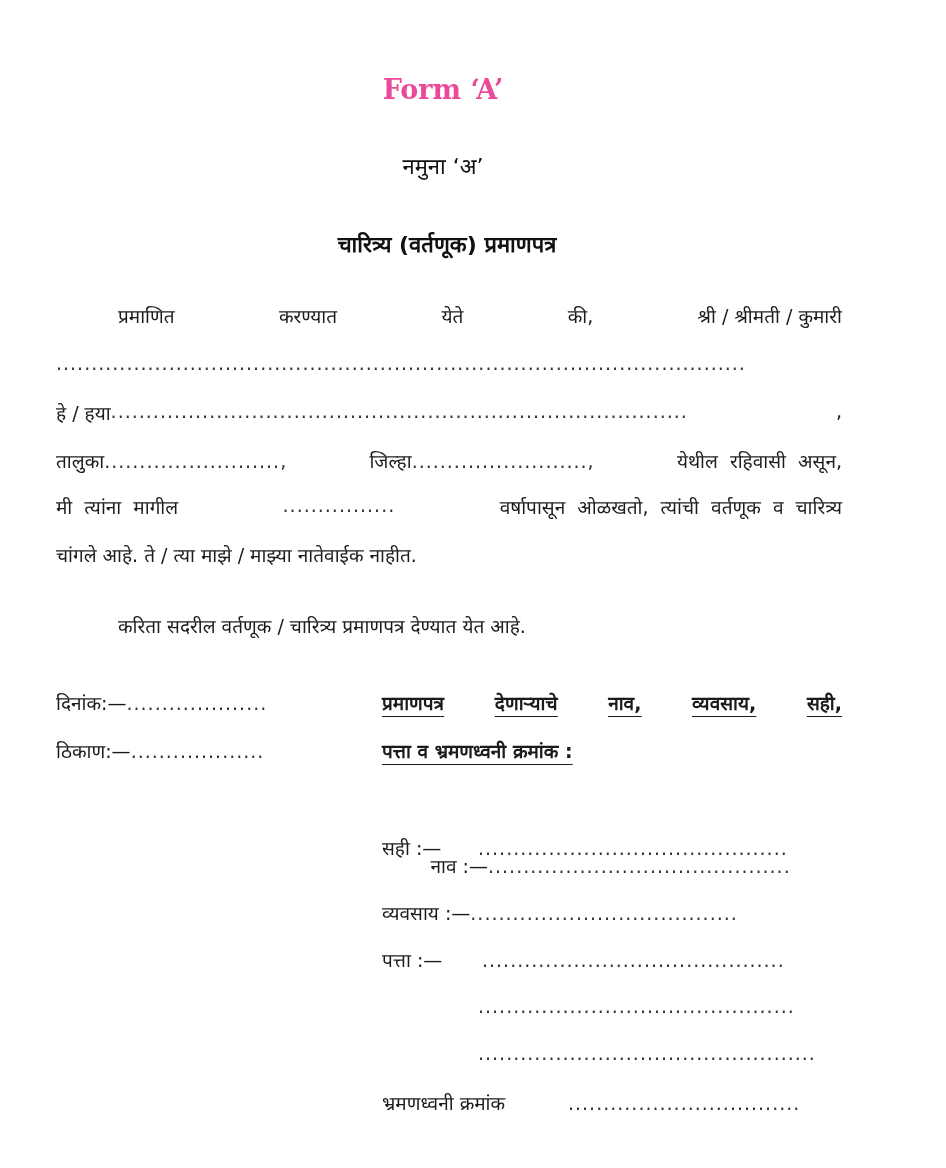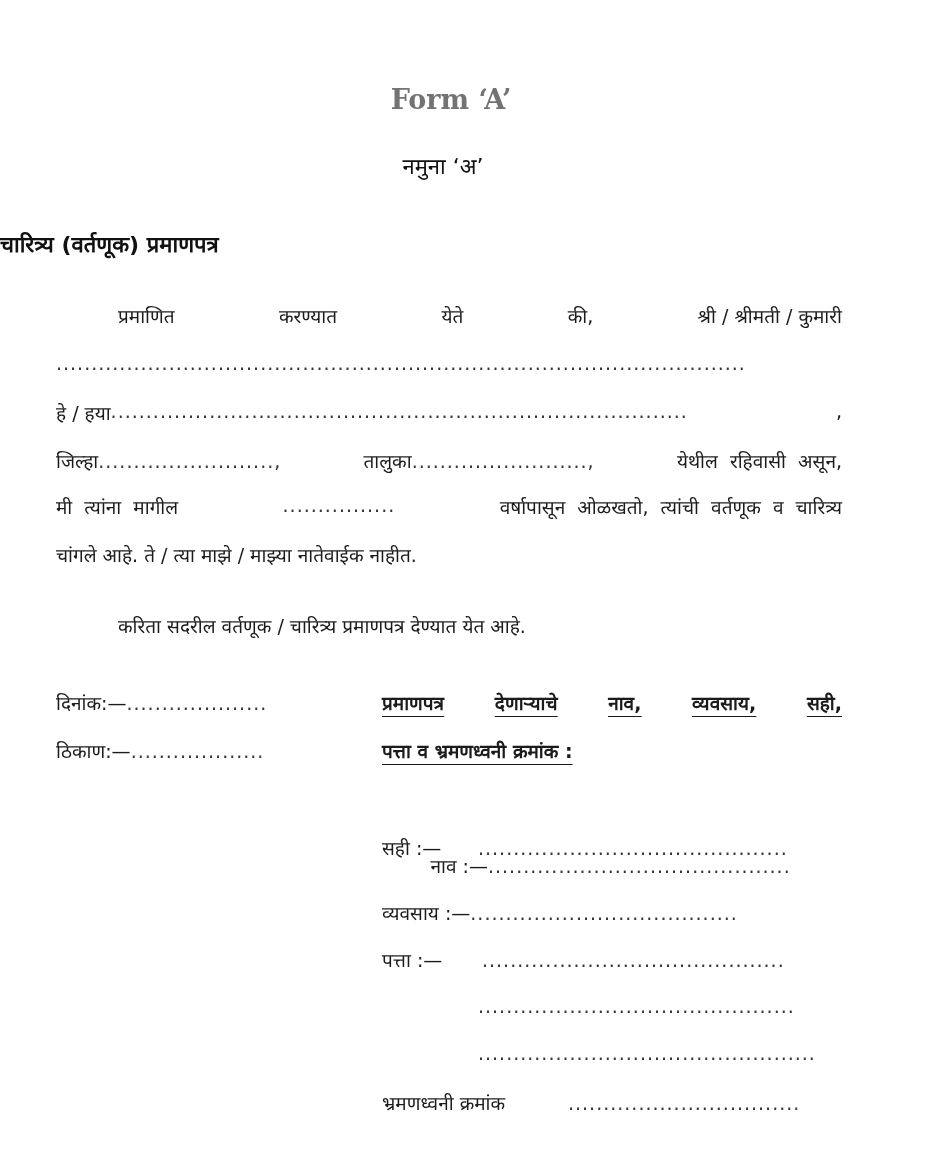--- a/index.html
+++ b/index.html
@@ -1,21 +1,21 @@
 <!DOCTYPE html>
 <html><head>
   <meta charset="utf-8">
   <style>
     * { margin: 0; padding: 0; box-sizing: border-box; }
     html, body { width: 946px; height: 1168px; background: #ffffff; overflow: hidden; }
     body { position: relative; color: #111; font-family: "DejaVu Sans", sans-serif; }
     .abs { position: absolute; white-space: nowrap; }
-    .title-en { font-family: "DejaVu Serif", serif; font-size: 27px; font-weight: bold; left: 0; width: 886px; text-align: center; top: 84px; color: #737373; margin-left: 8px; }
+    .title-en { font-family: "DejaVu Serif", serif; font-size: 27px; font-weight: bold; left: 0; width: 886px; text-align: center; top: 74px; color: #ec4899; }
     .title-mr { font-size: 22px; font-weight: normal; left: 0; width: 886px; text-align: center; top: 150px; }
-    .subtitle { font-size: 22px; font-weight: bold; left: 0; width: 894px; text-align: left; top: 228px; }
+    .subtitle { font-size: 22px; font-weight: bold; left: 0; width: 894px; text-align: center; top: 228px; }
     .body-text { font-size: 19px; color: #1b1b1b; }
     .dots { letter-spacing: 1px; color: #333; overflow: hidden; }
     .justify-line { display: flex; justify-content: space-between; gap: 21px; }
     .underline { text-decoration: underline; text-underline-offset: 6px; font-weight: bold; }
   </style>
 </head>
 <body>
 
 <div>
 
@@ -34,24 +34,24 @@
   <div class="abs body-text dots" style="left:56px; top:352px; width:786px;">..................................................................................................</div>
 
   <div class="abs body-text" style="left:56px; top:400px; width:786px; display:flex;">
     <span>हे / हया</span>
     <span class="dots" style="flex:1;">..................................................................................</span>
     <span>,</span>
   </div>
 
   <div class="abs body-text" style="left:56px; top:448px; width:786px; display:flex; justify-content:space-between;">
     <span>
-      <span>जिल्हा</span><span class="dots">.........................,</span>
+      <span>तालुका</span><span class="dots">.........................,</span>
     </span>
     <span>
-      <span>तालुका</span><span class="dots">.........................,</span>
+      <span>जिल्हा</span><span class="dots">.........................,</span>
     </span>
     <span style="white-space:pre;">येथील  रहिवासी  असून,</span>
   </div>
 
   <div class="abs body-text" style="left:56px; top:494px; width:786px; display:flex; justify-content:space-between;">
     <span style="white-space:pre;">मी  त्यांना  मागील</span>
     <span class="dots">................</span>
     <span style="white-space:pre;">वर्षापासून  ओळखतो,  त्यांची  वर्तणूक  व  चारित्र्य</span>
   </div>
 

